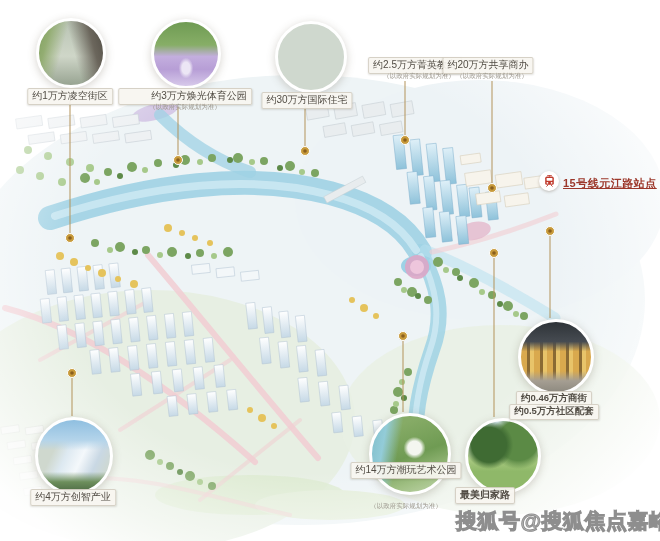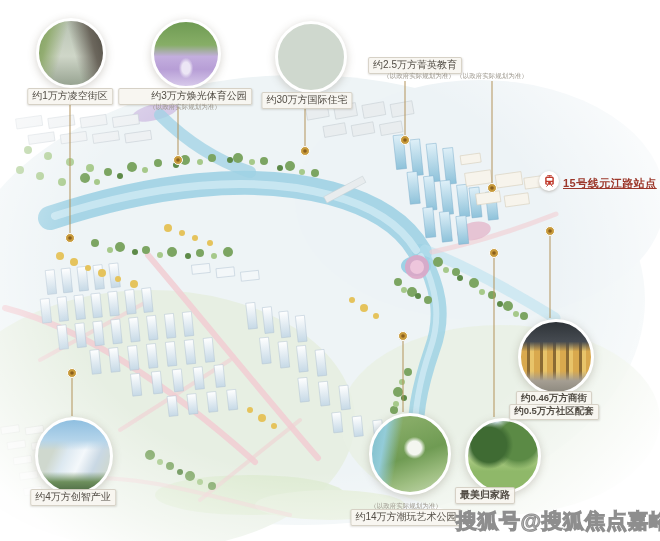--- a/index.html
+++ b/index.html
@@ -394,28 +394,29 @@
   <div class="tag" style="left:70px;  top:88px;">约1万方凌空街区</div>
 
   <div class="tag" style="left:185px; top:88px;padding-left:32px;">约3万方焕光体育公园</div>
   <div class="note" style="left:185px; top:104px;">（以政府实际规划为准）</div>
 
   <div class="tag" style="left:307px; top:92px;">约30万方国际住宅</div>
 
   <div class="tag" style="left:415px; top:57px;">约2.5万方菁英教育</div>
   <div class="note" style="left:419px; top:73px;">（以政府实际规划为准）</div>
 
+  <div class="tag" style="left:488px; top:57px;">约20万方共享商办</div>
   <div class="note" style="left:492px; top:73px;">（以政府实际规划为准）</div>
 
   <div class="tag small" style="left:554px; top:391px;">约0.46万方商街</div>
   <div class="tag small" style="left:554px; top:404px;">约0.5万方社区配套</div>
 
   <div class="tag" style="left:485px; top:487px;font-weight:bold;">最美归家路</div>
 
-  <div class="tag" style="left:406px; top:462px;margin-top:47px;">约14万方潮玩艺术公园</div>
+  <div class="tag" style="left:406px; top:462px;">约14万方潮玩艺术公园</div>
   <div class="note" style="left:406px; top:503px;">（以政府实际规划为准）</div>
 
   <div class="tag" style="left:73px;  top:489px;">约4万方创智产业</div>
 
   <div class="metro-badge" style="left:539px; top:171px;">
     <svg width="13" height="13" viewBox="0 0 13 13" aria-hidden="true">
       <path d="M4.2,0.4 L8.8,0.4 M6.5,0.4 L6.5,1.6" stroke="#c0392b" stroke-width=".9" fill="none"></path>
       <rect x="2.2" y="1.6" width="8.6" height="8.2" rx="1.6" fill="#c0392b"></rect>
       <rect x="3.6" y="3" width="5.8" height="2.8" rx=".6" fill="#ffffff"></rect>
       <circle cx="4.4" cy="7.8" r=".9" fill="#ffffff"></circle>

